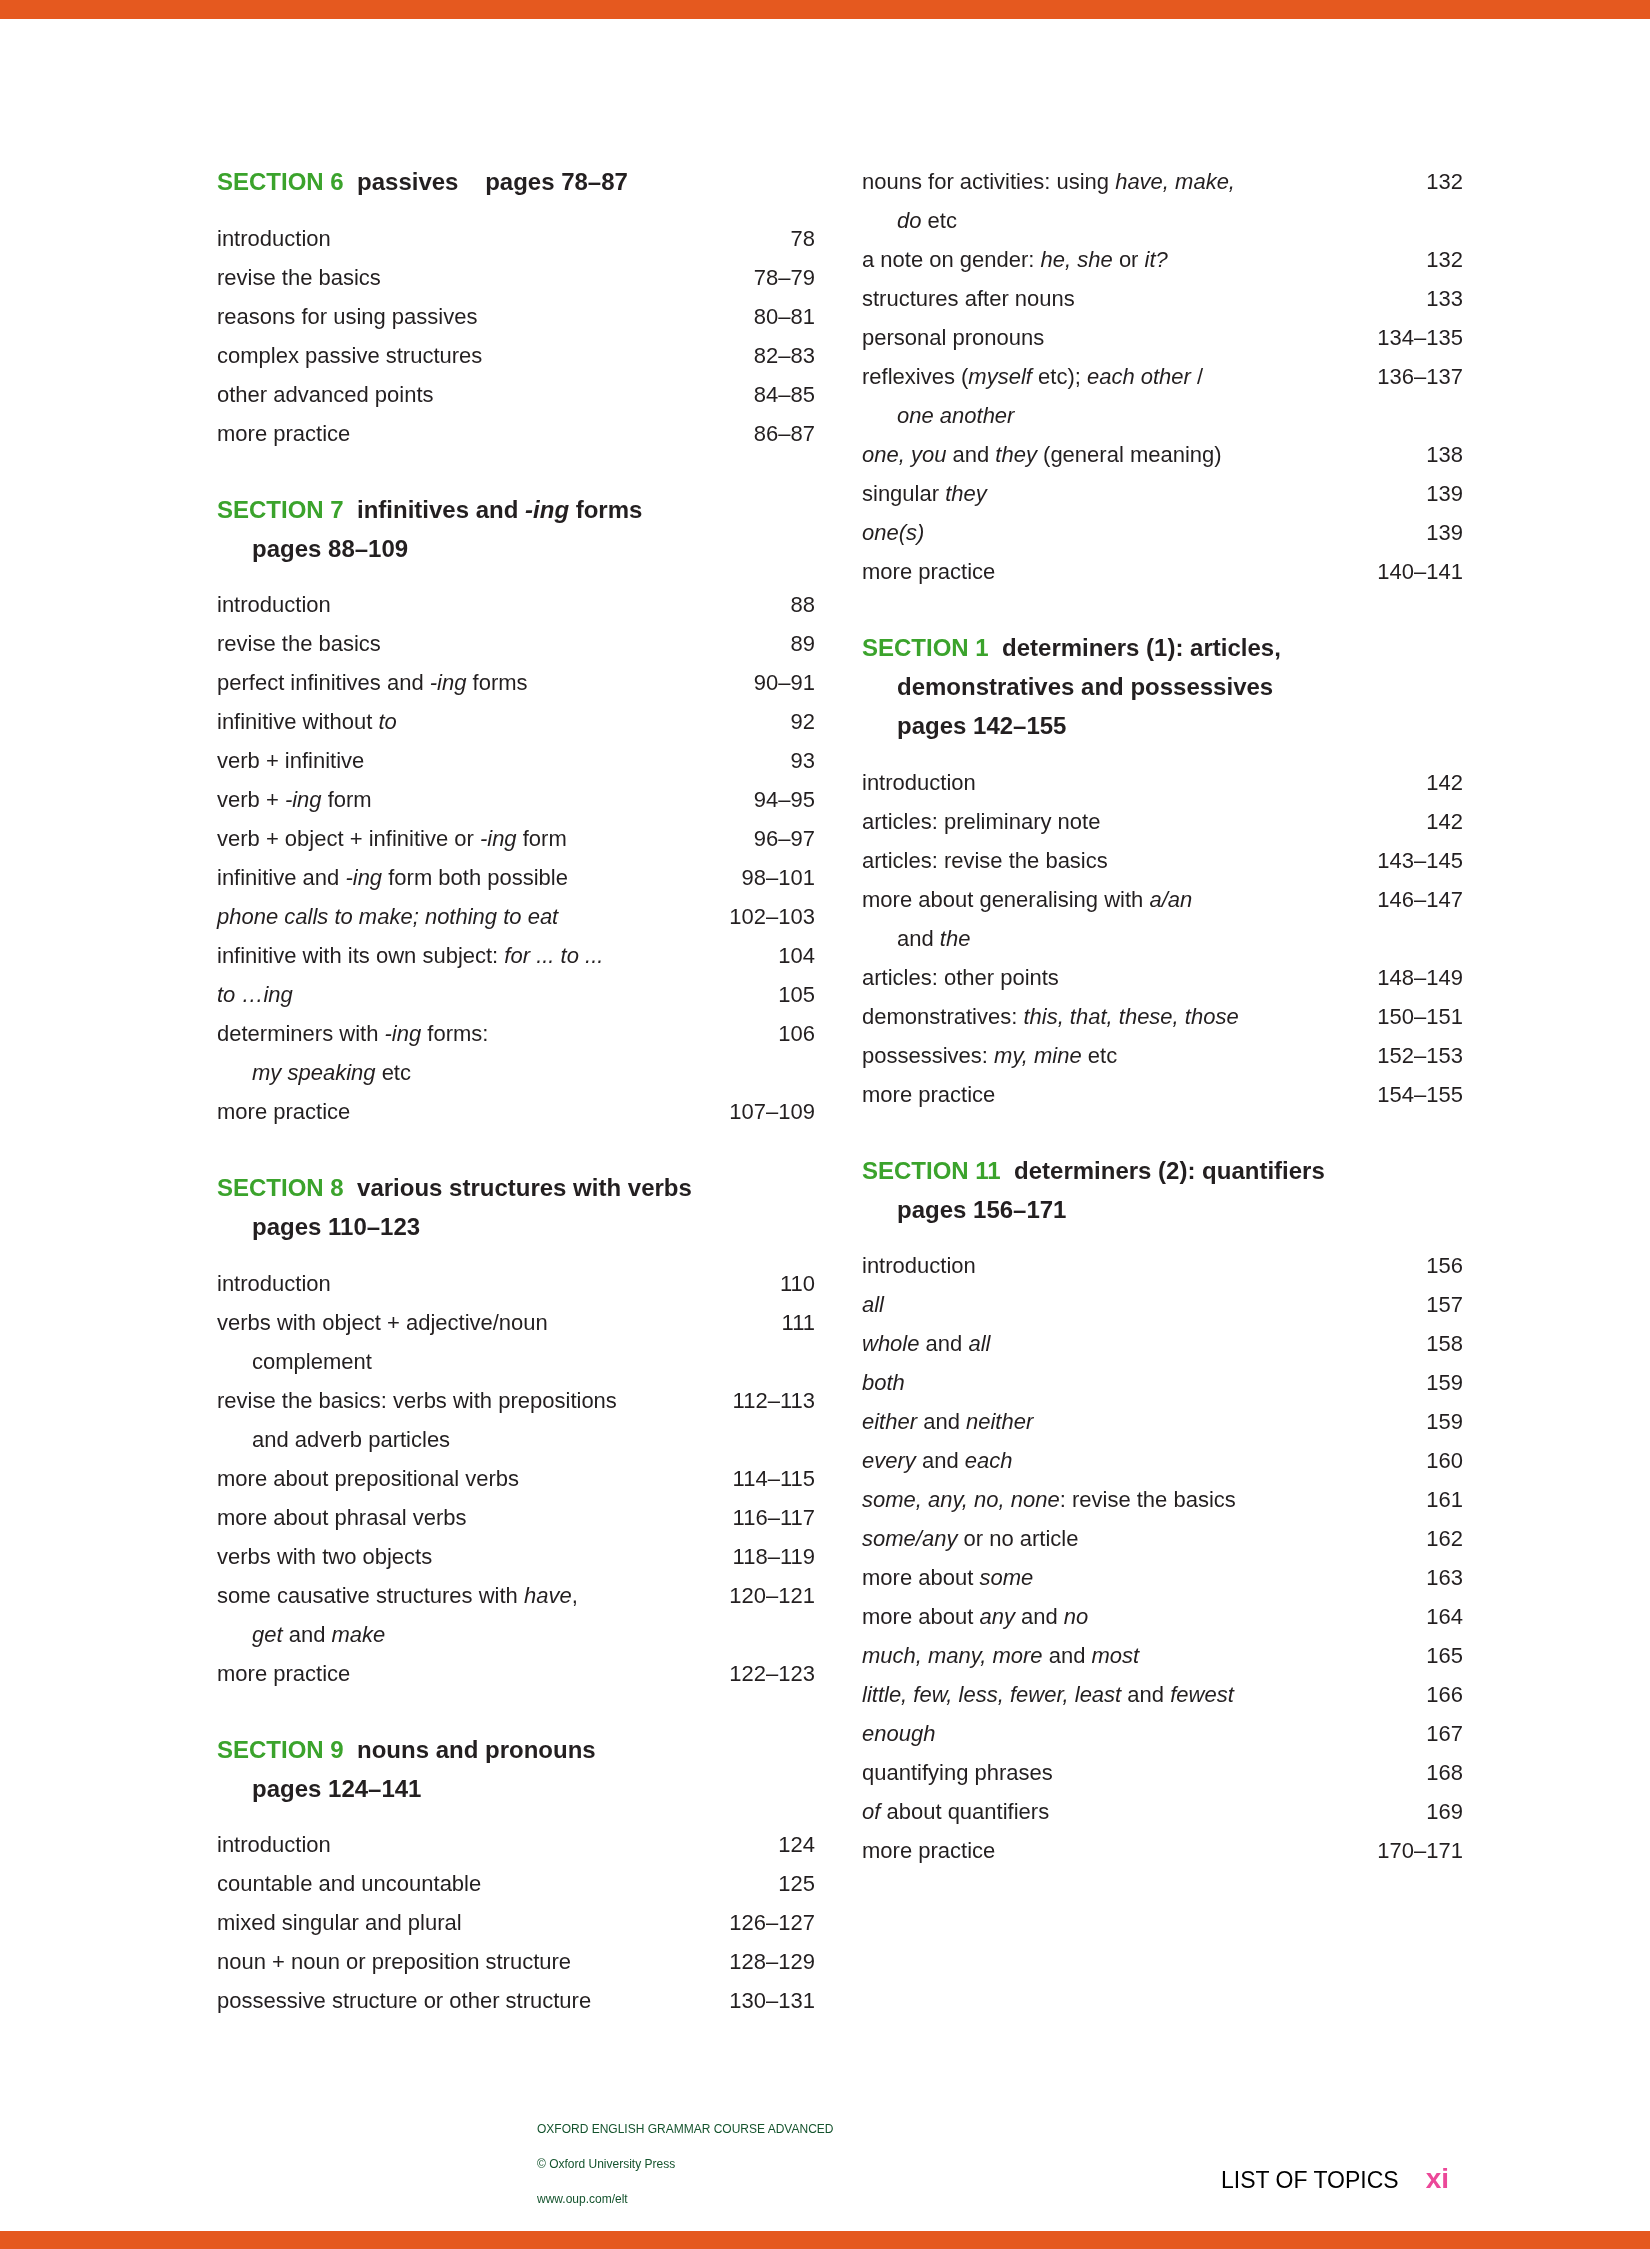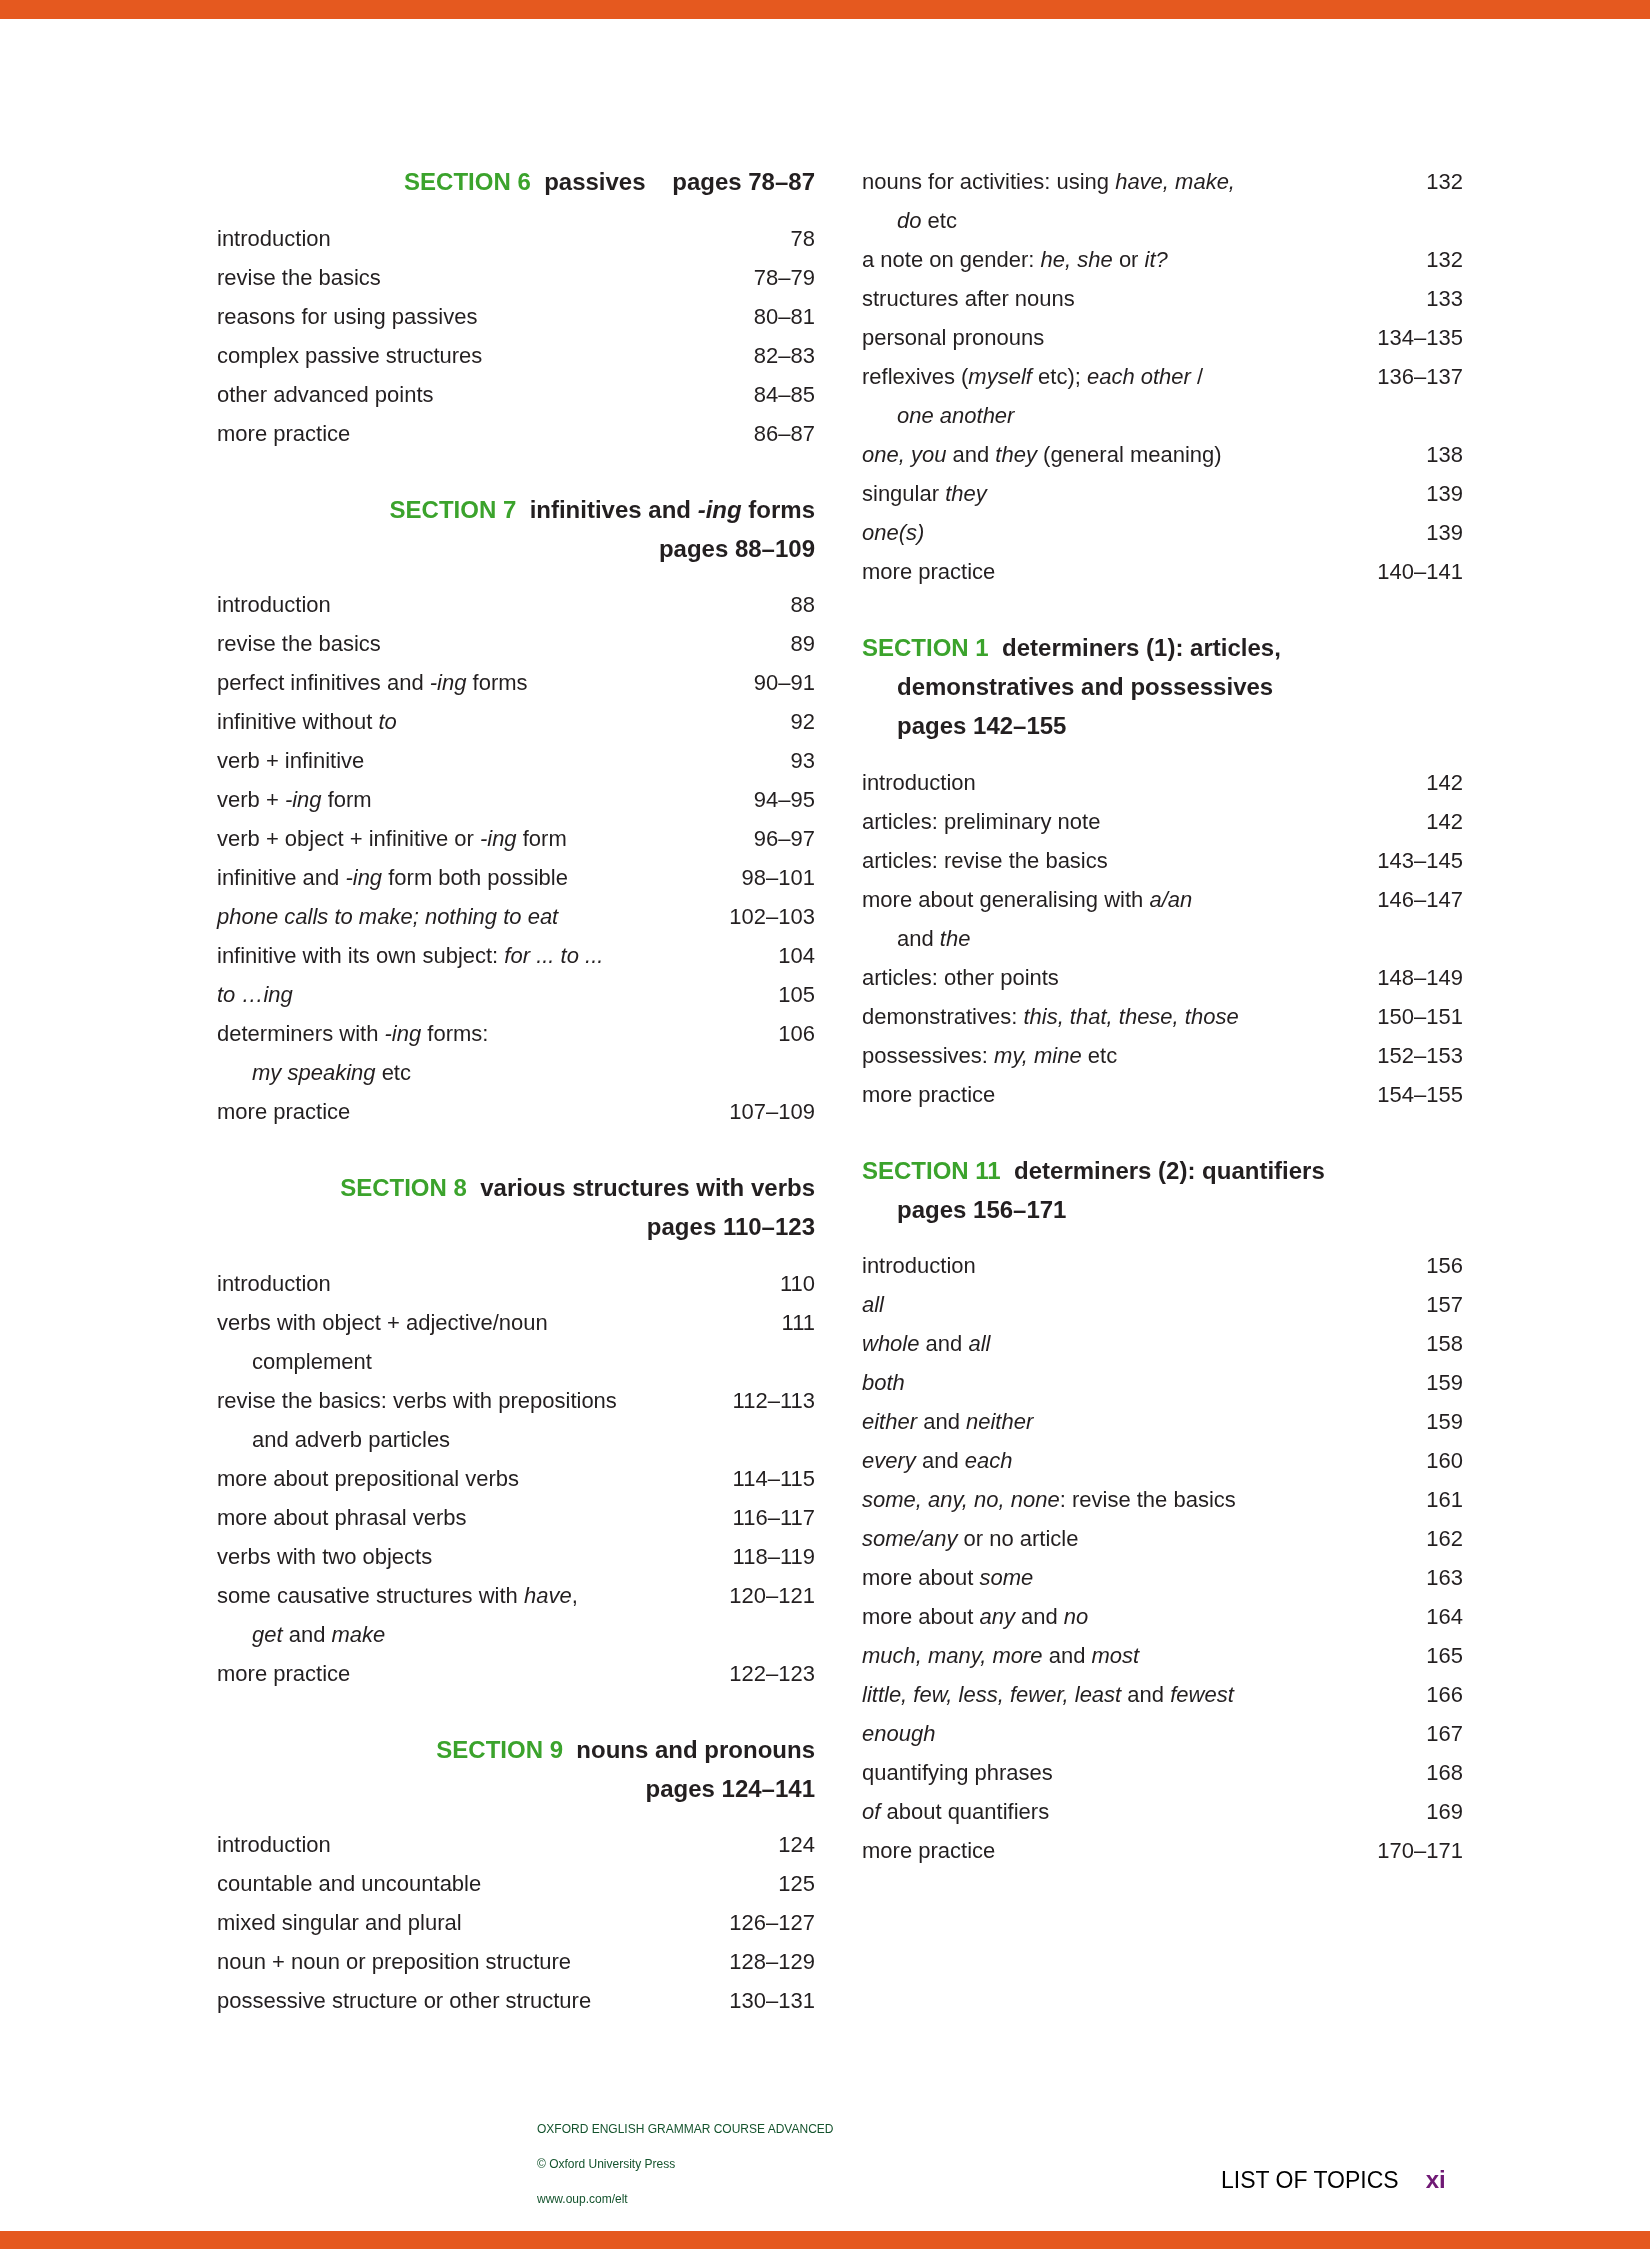--- a/index.html
+++ b/index.html
@@ -9,21 +9,21 @@
     width:1651px; height:2250px;
     font-family:"Liberation Sans","DejaVu Sans",sans-serif;
     color:#231f20;
     overflow:hidden;
   }
   .accent-bar { position:absolute; left:0; width:1651px; height:19px; background:#e5591f; }
   .accent-bar.top { top:0; }
   .accent-bar.bottom { bottom:0; }
 
   .col { position:absolute; top:162px; }
-  .col-left  { left:217px;  width:598px;text-align:right; }
+  .col-left  { left:217px;  width:598px; }
   .col-right { left:862px; width:601px; }
 
   .toc-row {
     display:flex; justify-content:space-between; align-items:baseline;
     font-size:22px; line-height:39px;
   }
   .entry-text { white-space:pre-wrap; }
   .toc-row.cont .entry-text { padding-left:35px; }
   .entry-page { white-space:nowrap; padding-left:13.5px; }
 
@@ -38,21 +38,21 @@
   .footer-left {
     position:absolute; left:537px; top:2112px;
     font-size:12px; line-height:35px; color:#14532d;
   }
   .footer-right {
     position:absolute; left:1221px; top:2131px;
     display:flex; align-items:baseline; gap:27px;
     font-size:23px; line-height:27px;
   }
   .footer-topics { color:#000000;margin-top:36px; }
-  .footer-page { font-weight:bold; color:#701a75; font-size:24px; }
+  .footer-page { font-weight:bold; color:#ec4899; font-size:28px; }
 </style>
 </head>
 <body>
 
 <div class="accent-bar top"></div>
 
 <div class="col col-left">
     <div class="sec-header">
       <div class="hline"><span class="seg-green">SECTION 6</span><span>  passives    pages 78–87</span></div>
     </div>

